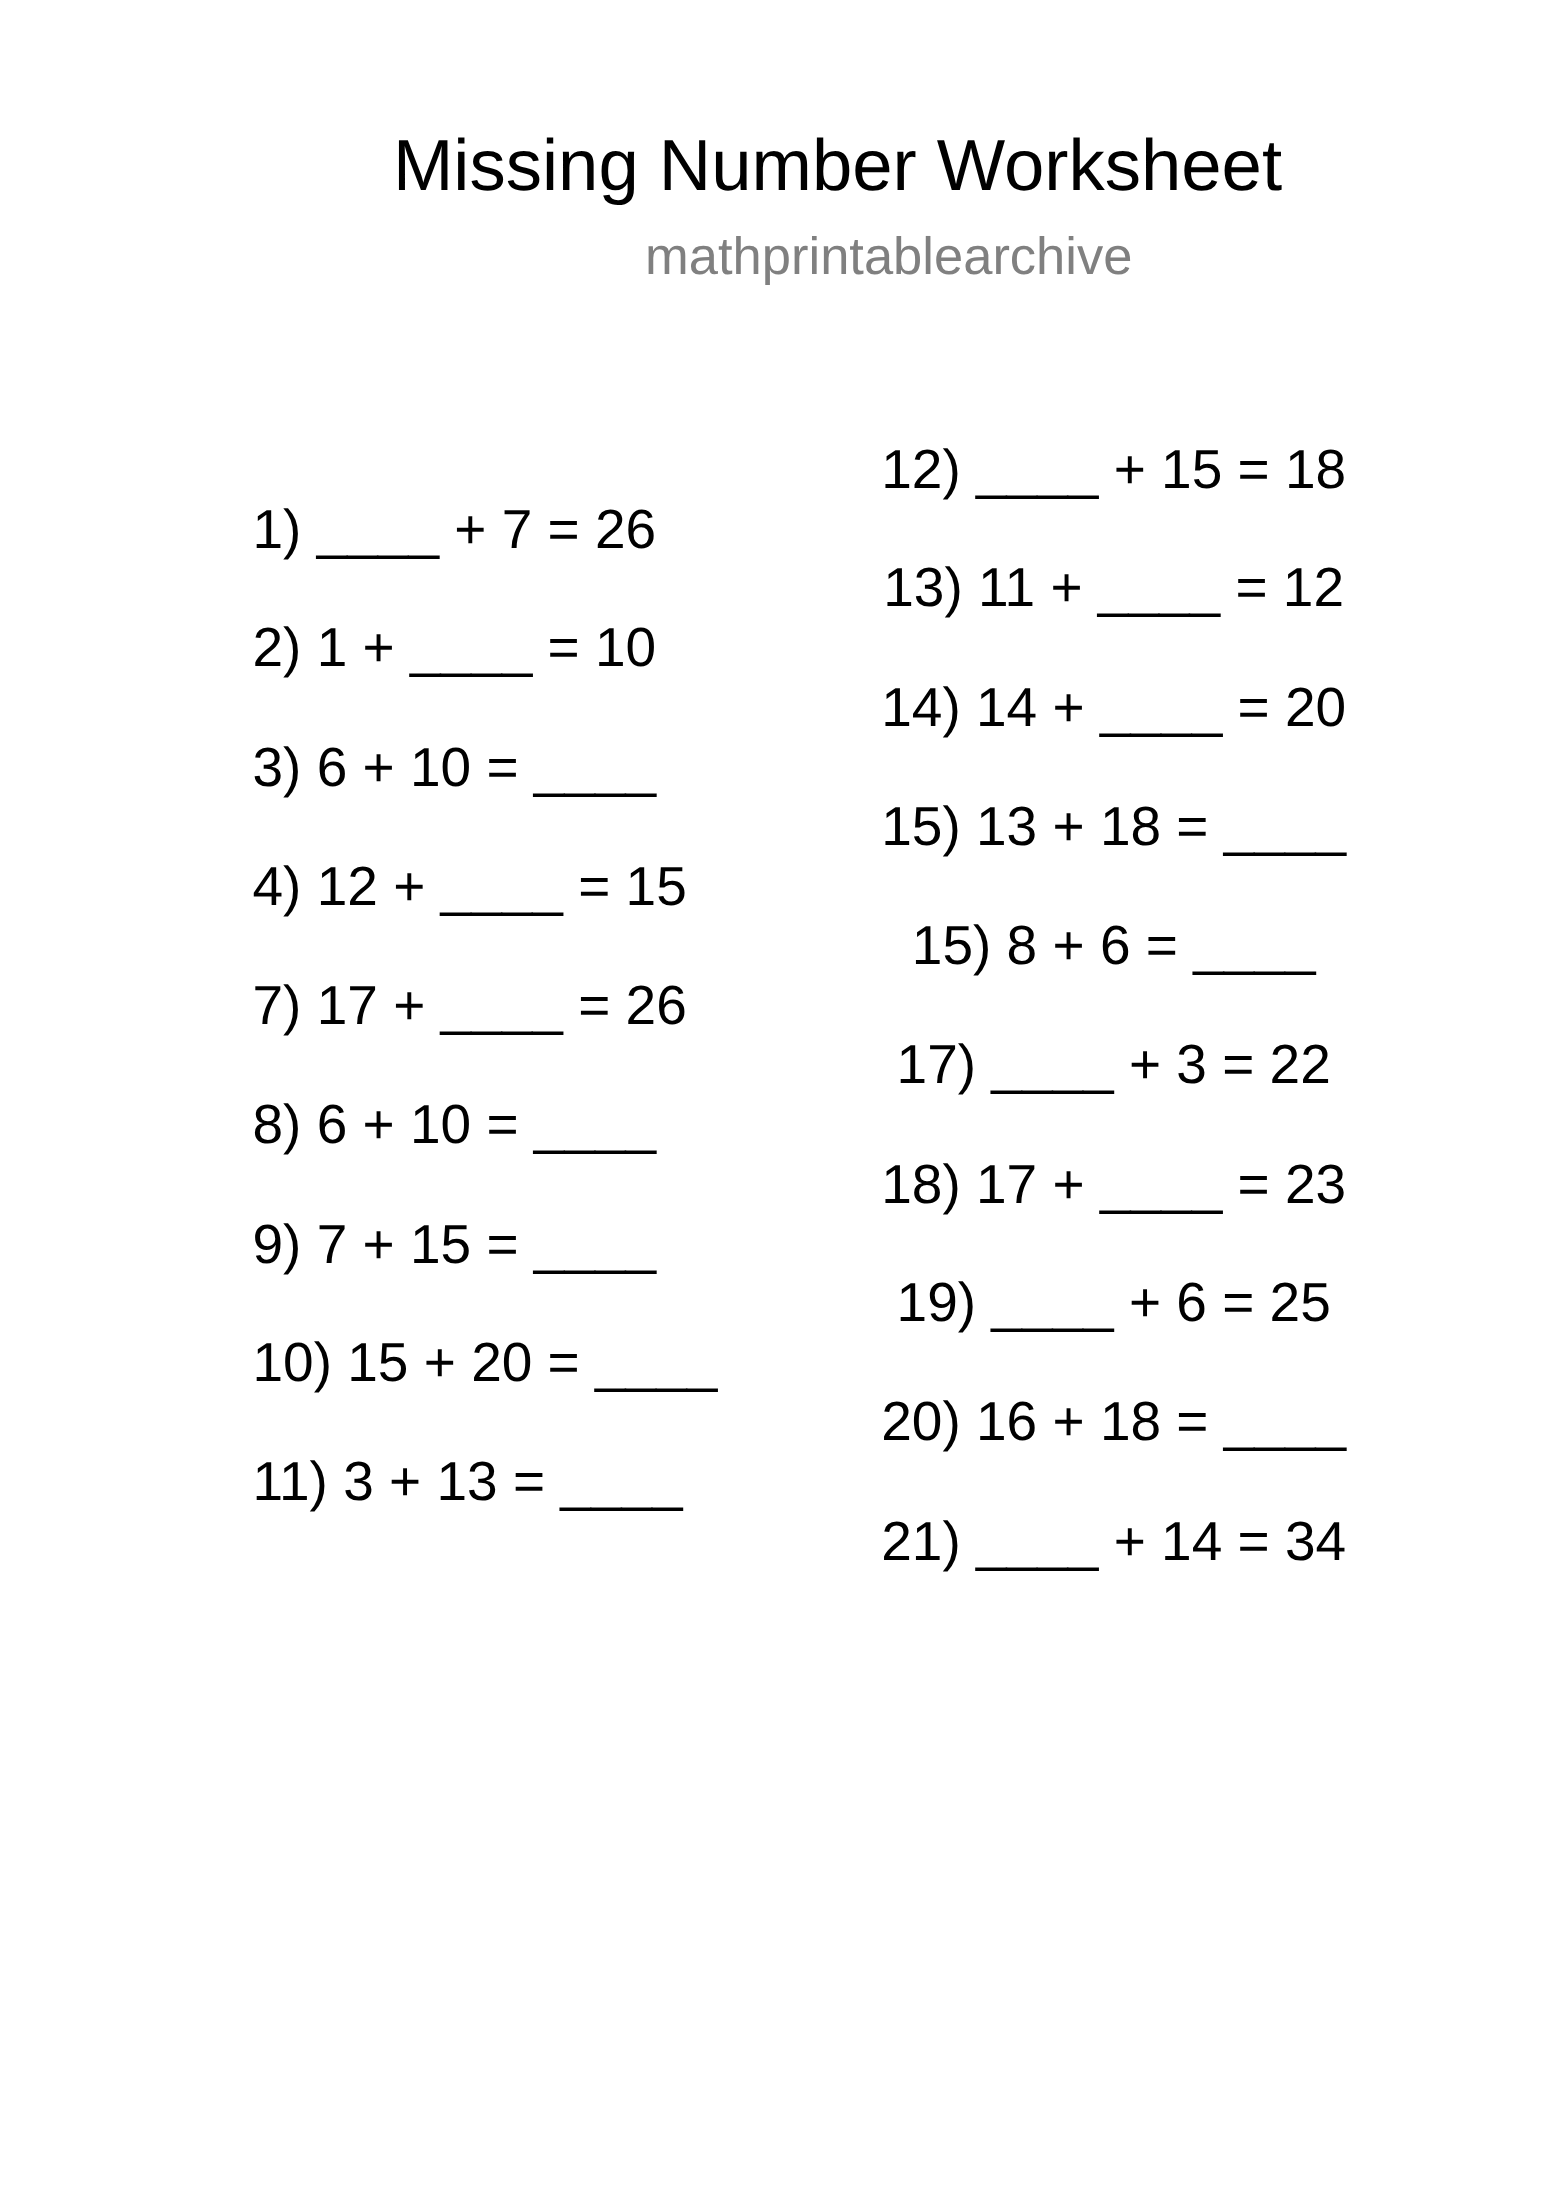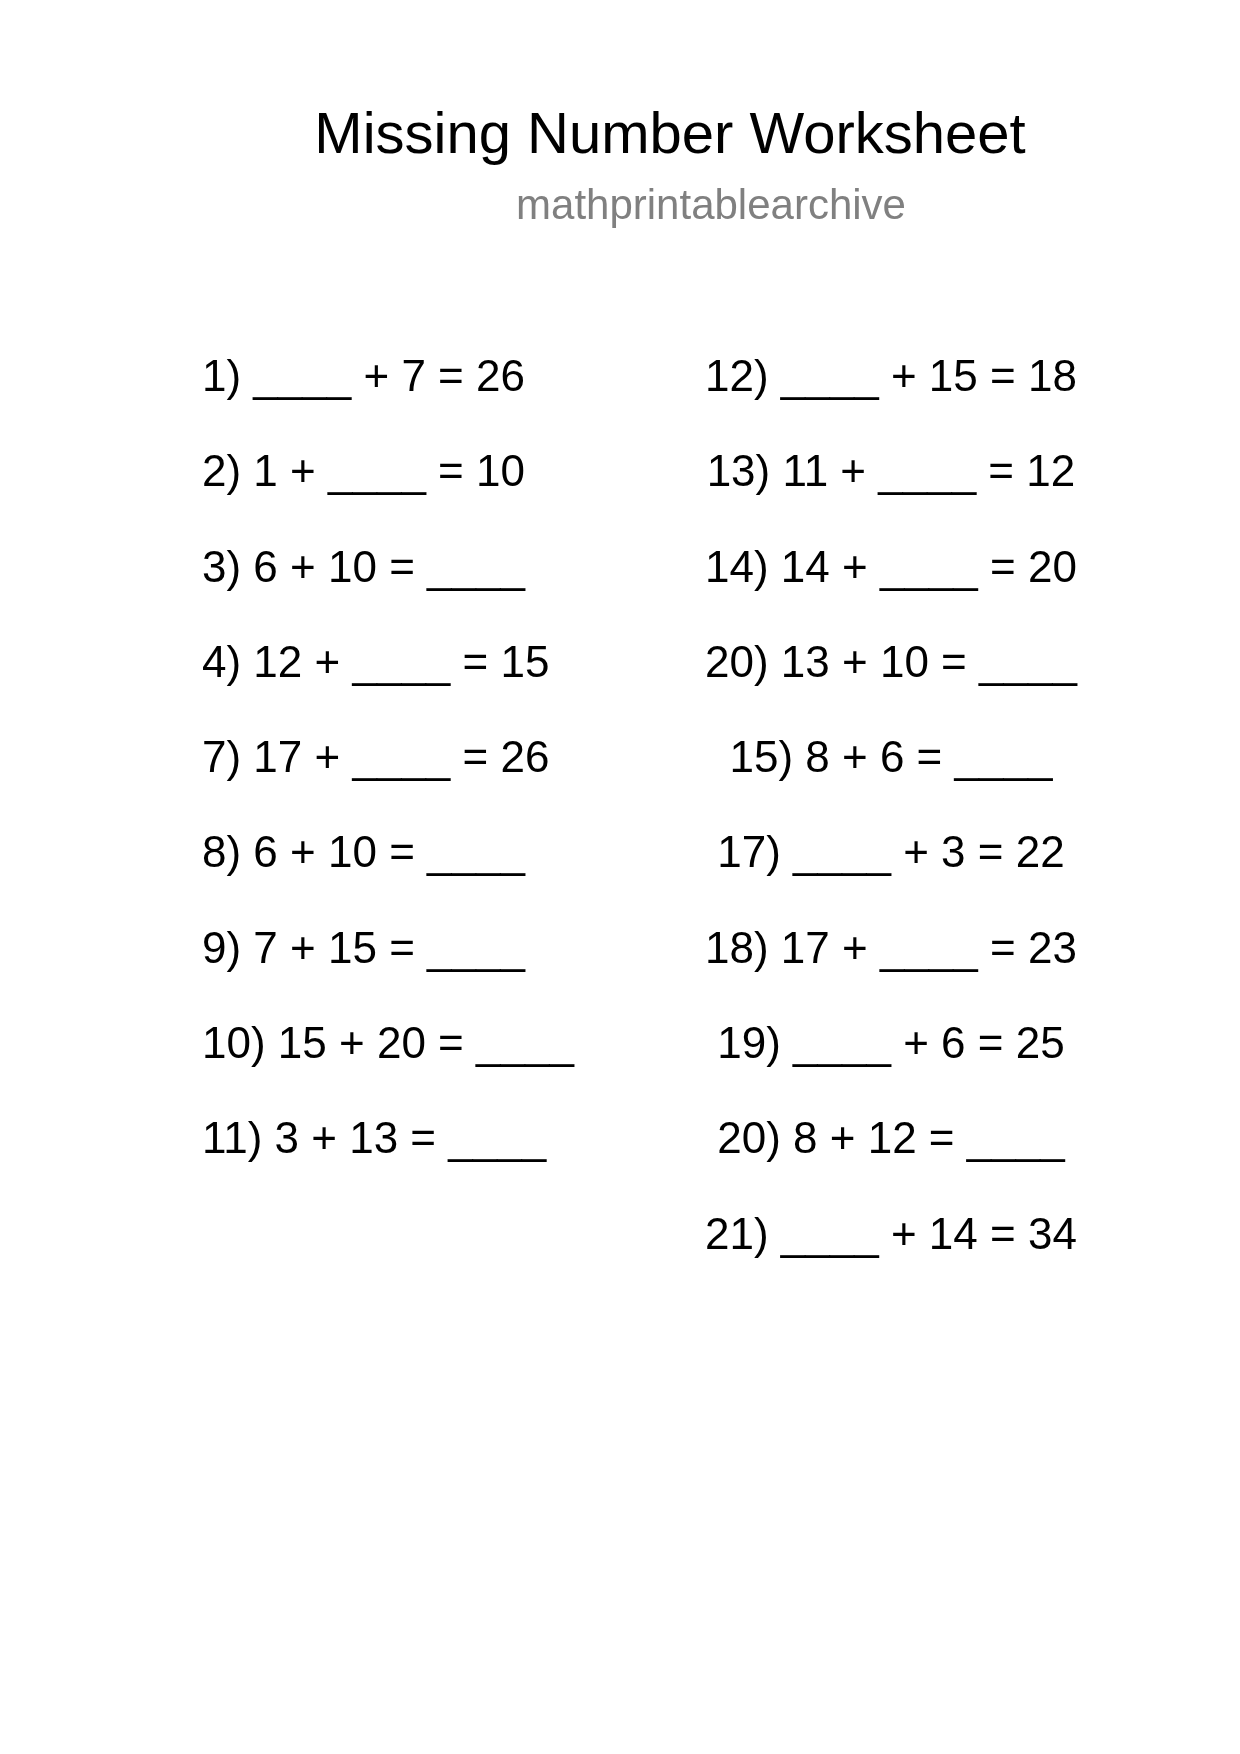--- a/index.html
+++ b/index.html
@@ -3,21 +3,21 @@
 <meta charset="utf-8">
 <style>
   html, body { margin: 0; padding: 0; background: #ffffff; }
   body { width: 1240px; height: 1754px; position: relative; overflow: hidden;
          font-family: "Liberation Sans", sans-serif; color: #000; }
   .title { position: absolute; left: 0; width: 1340px; top: 98px; text-align: center;
            font-size: 58px; line-height: 70px; white-space: nowrap; }
   .subtitle { position: absolute; left: 0; width: 1422px; top: 180px; text-align: center;
               font-size: 42px; line-height: 50px; color: #808080; white-space: nowrap; }
   .col { position: absolute; top: 350px; }
-  .col.left { left: 202px; }
+  .col.left { left: 202px; margin-top: 48px; }
   .col.right { left: 705px; text-align: center; }
   .problem { height: 95.3px; font-size: 44px; line-height: 52px; white-space: nowrap; }
 </style>
 </head>
 <body>
 
 <div class="title">Missing Number Worksheet</div>
 <div class="subtitle">mathprintablearchive</div>
 
 <div class="col left">
@@ -29,20 +29,20 @@
   <div class="problem">8) 6 + 10 = ____</div>
   <div class="problem">9) 7 + 15 = ____</div>
   <div class="problem">10) 15 + 20 = ____</div>
   <div class="problem">11) 3 + 13 = ____</div>
 </div>
 
 <div class="col right">
   <div class="problem">12) ____ + 15 = 18</div>
   <div class="problem">13) 11 + ____ = 12</div>
   <div class="problem">14) 14 + ____ = 20</div>
-  <div class="problem">20) 13 + 10 = ____</div>
+  <div class="problem">15) 13 + 18 = ____</div>
   <div class="problem">15) 8 + 6 = ____</div>
   <div class="problem">17) ____ + 3 = 22</div>
   <div class="problem">18) 17 + ____ = 23</div>
   <div class="problem">19) ____ + 6 = 25</div>
-  <div class="problem">20) 8 + 12 = ____</div>
+  <div class="problem">20) 16 + 18 = ____</div>
   <div class="problem">21) ____ + 14 = 34</div>
 </div>
 
 </body></html>

